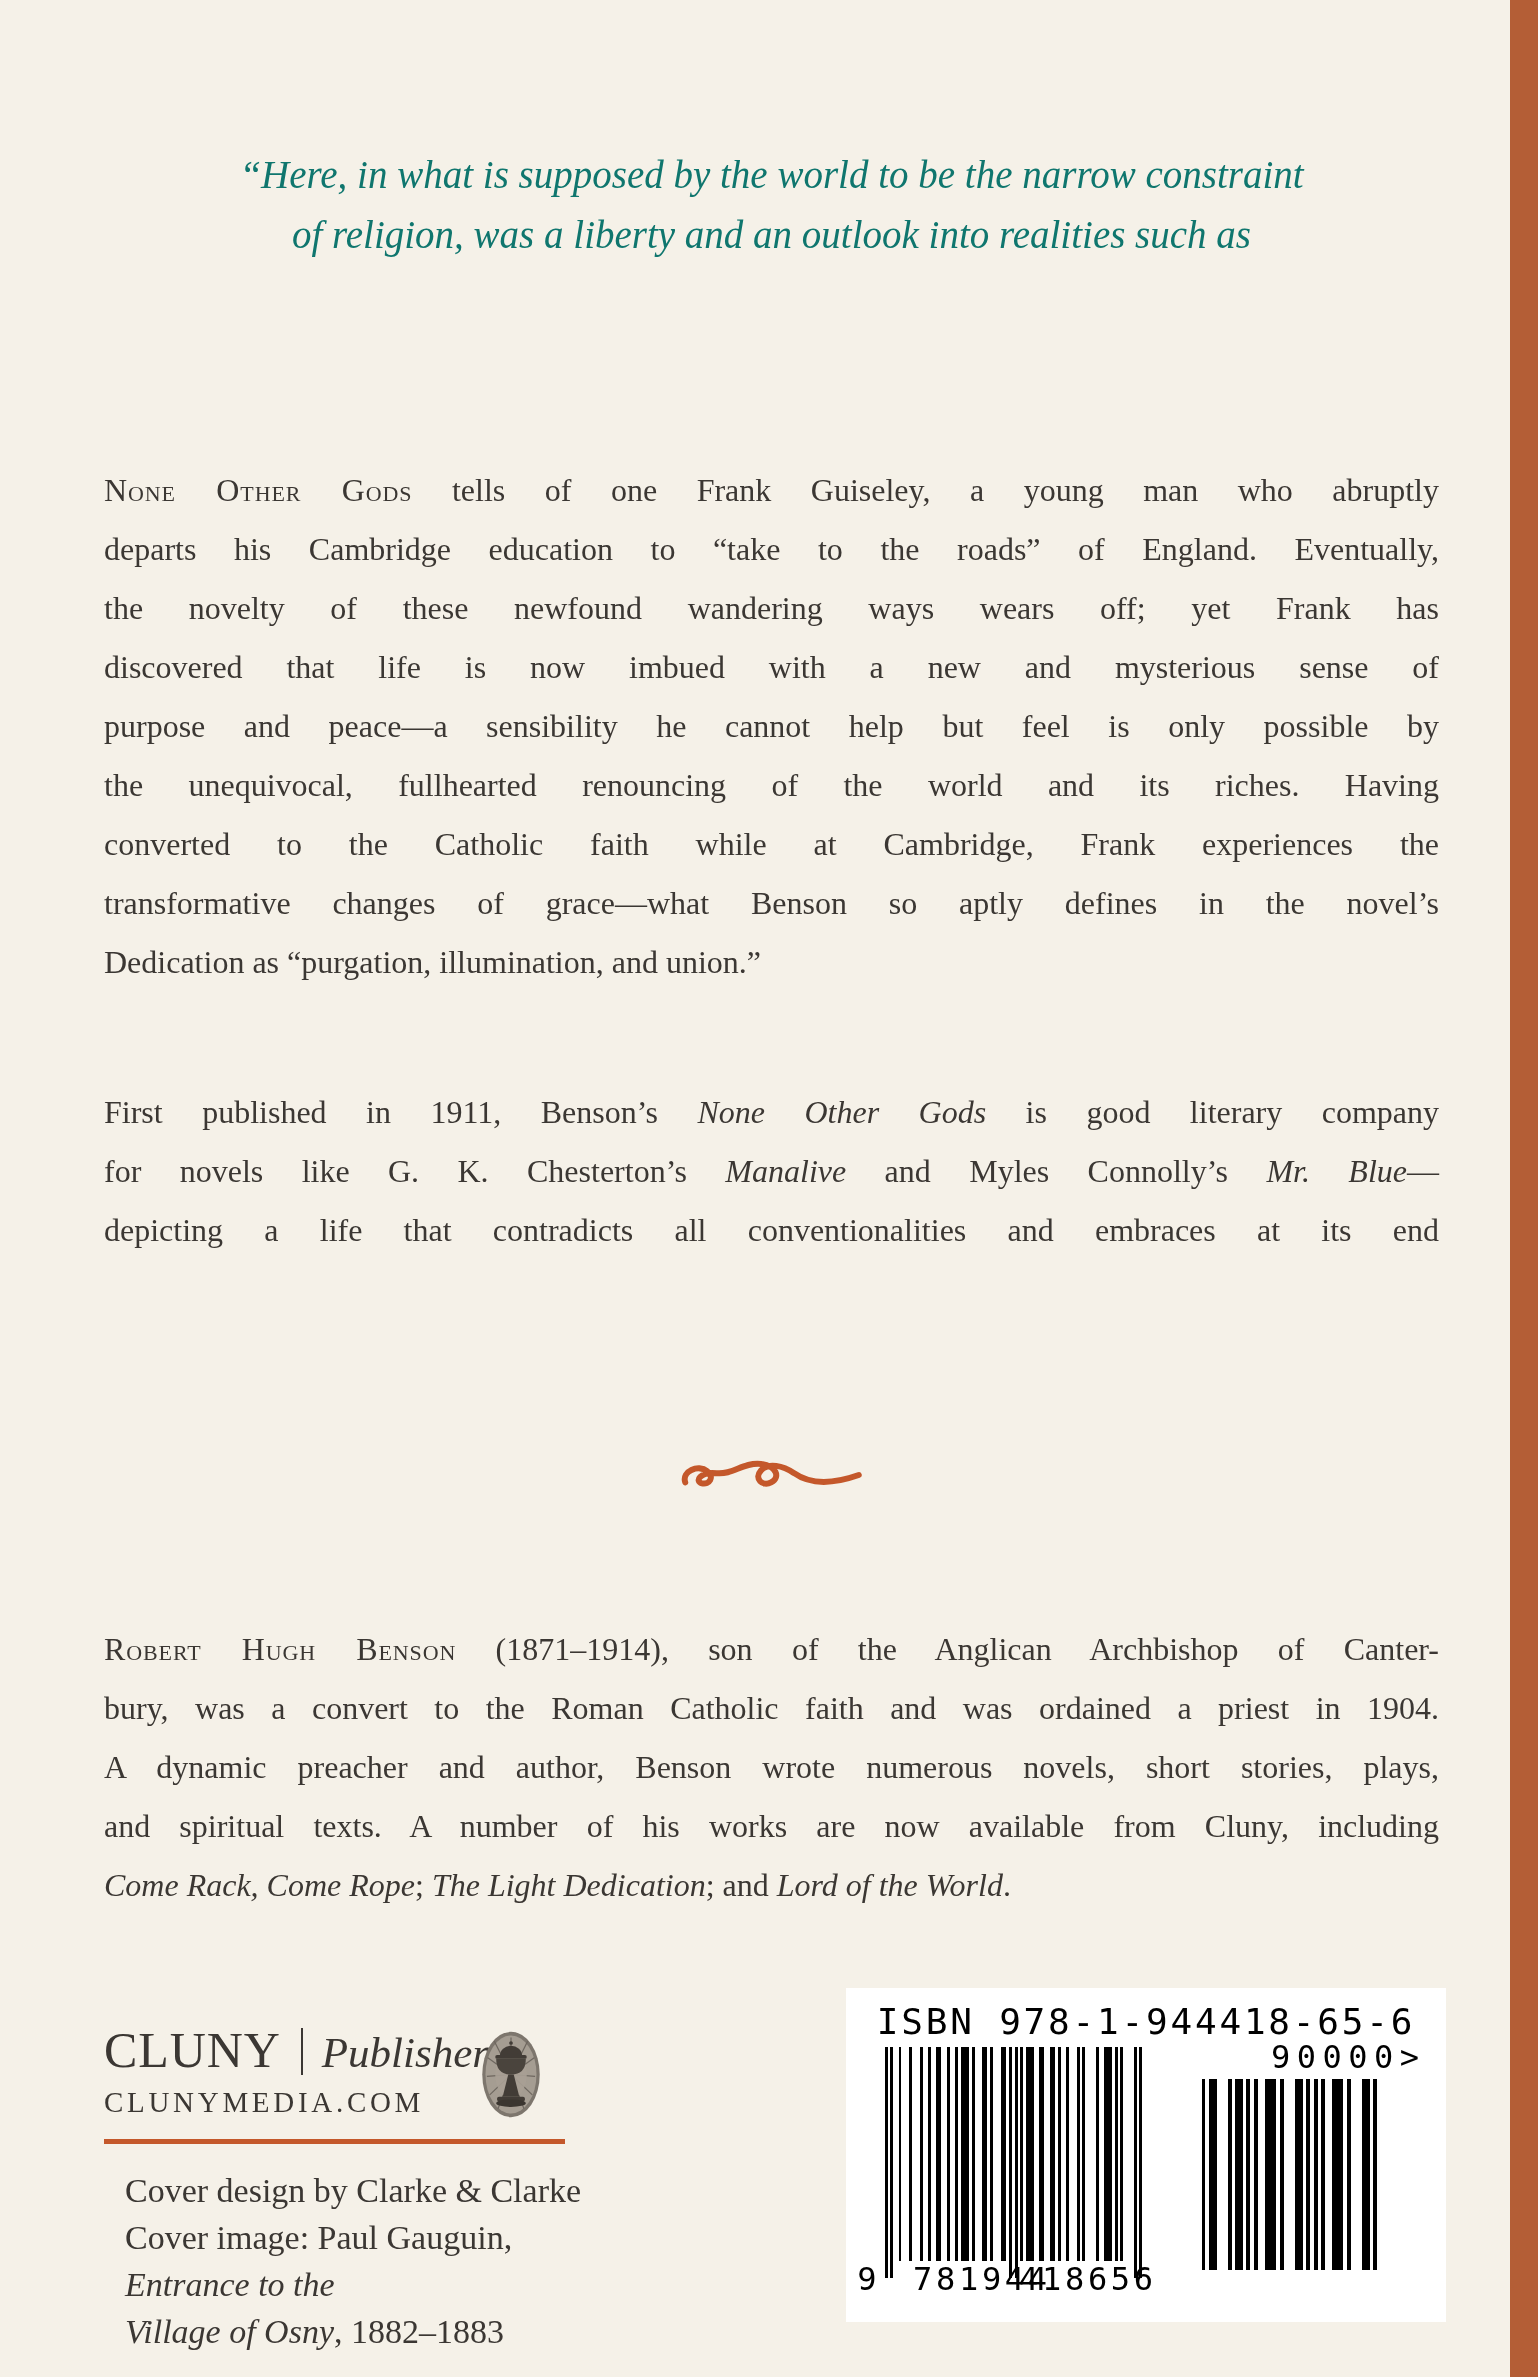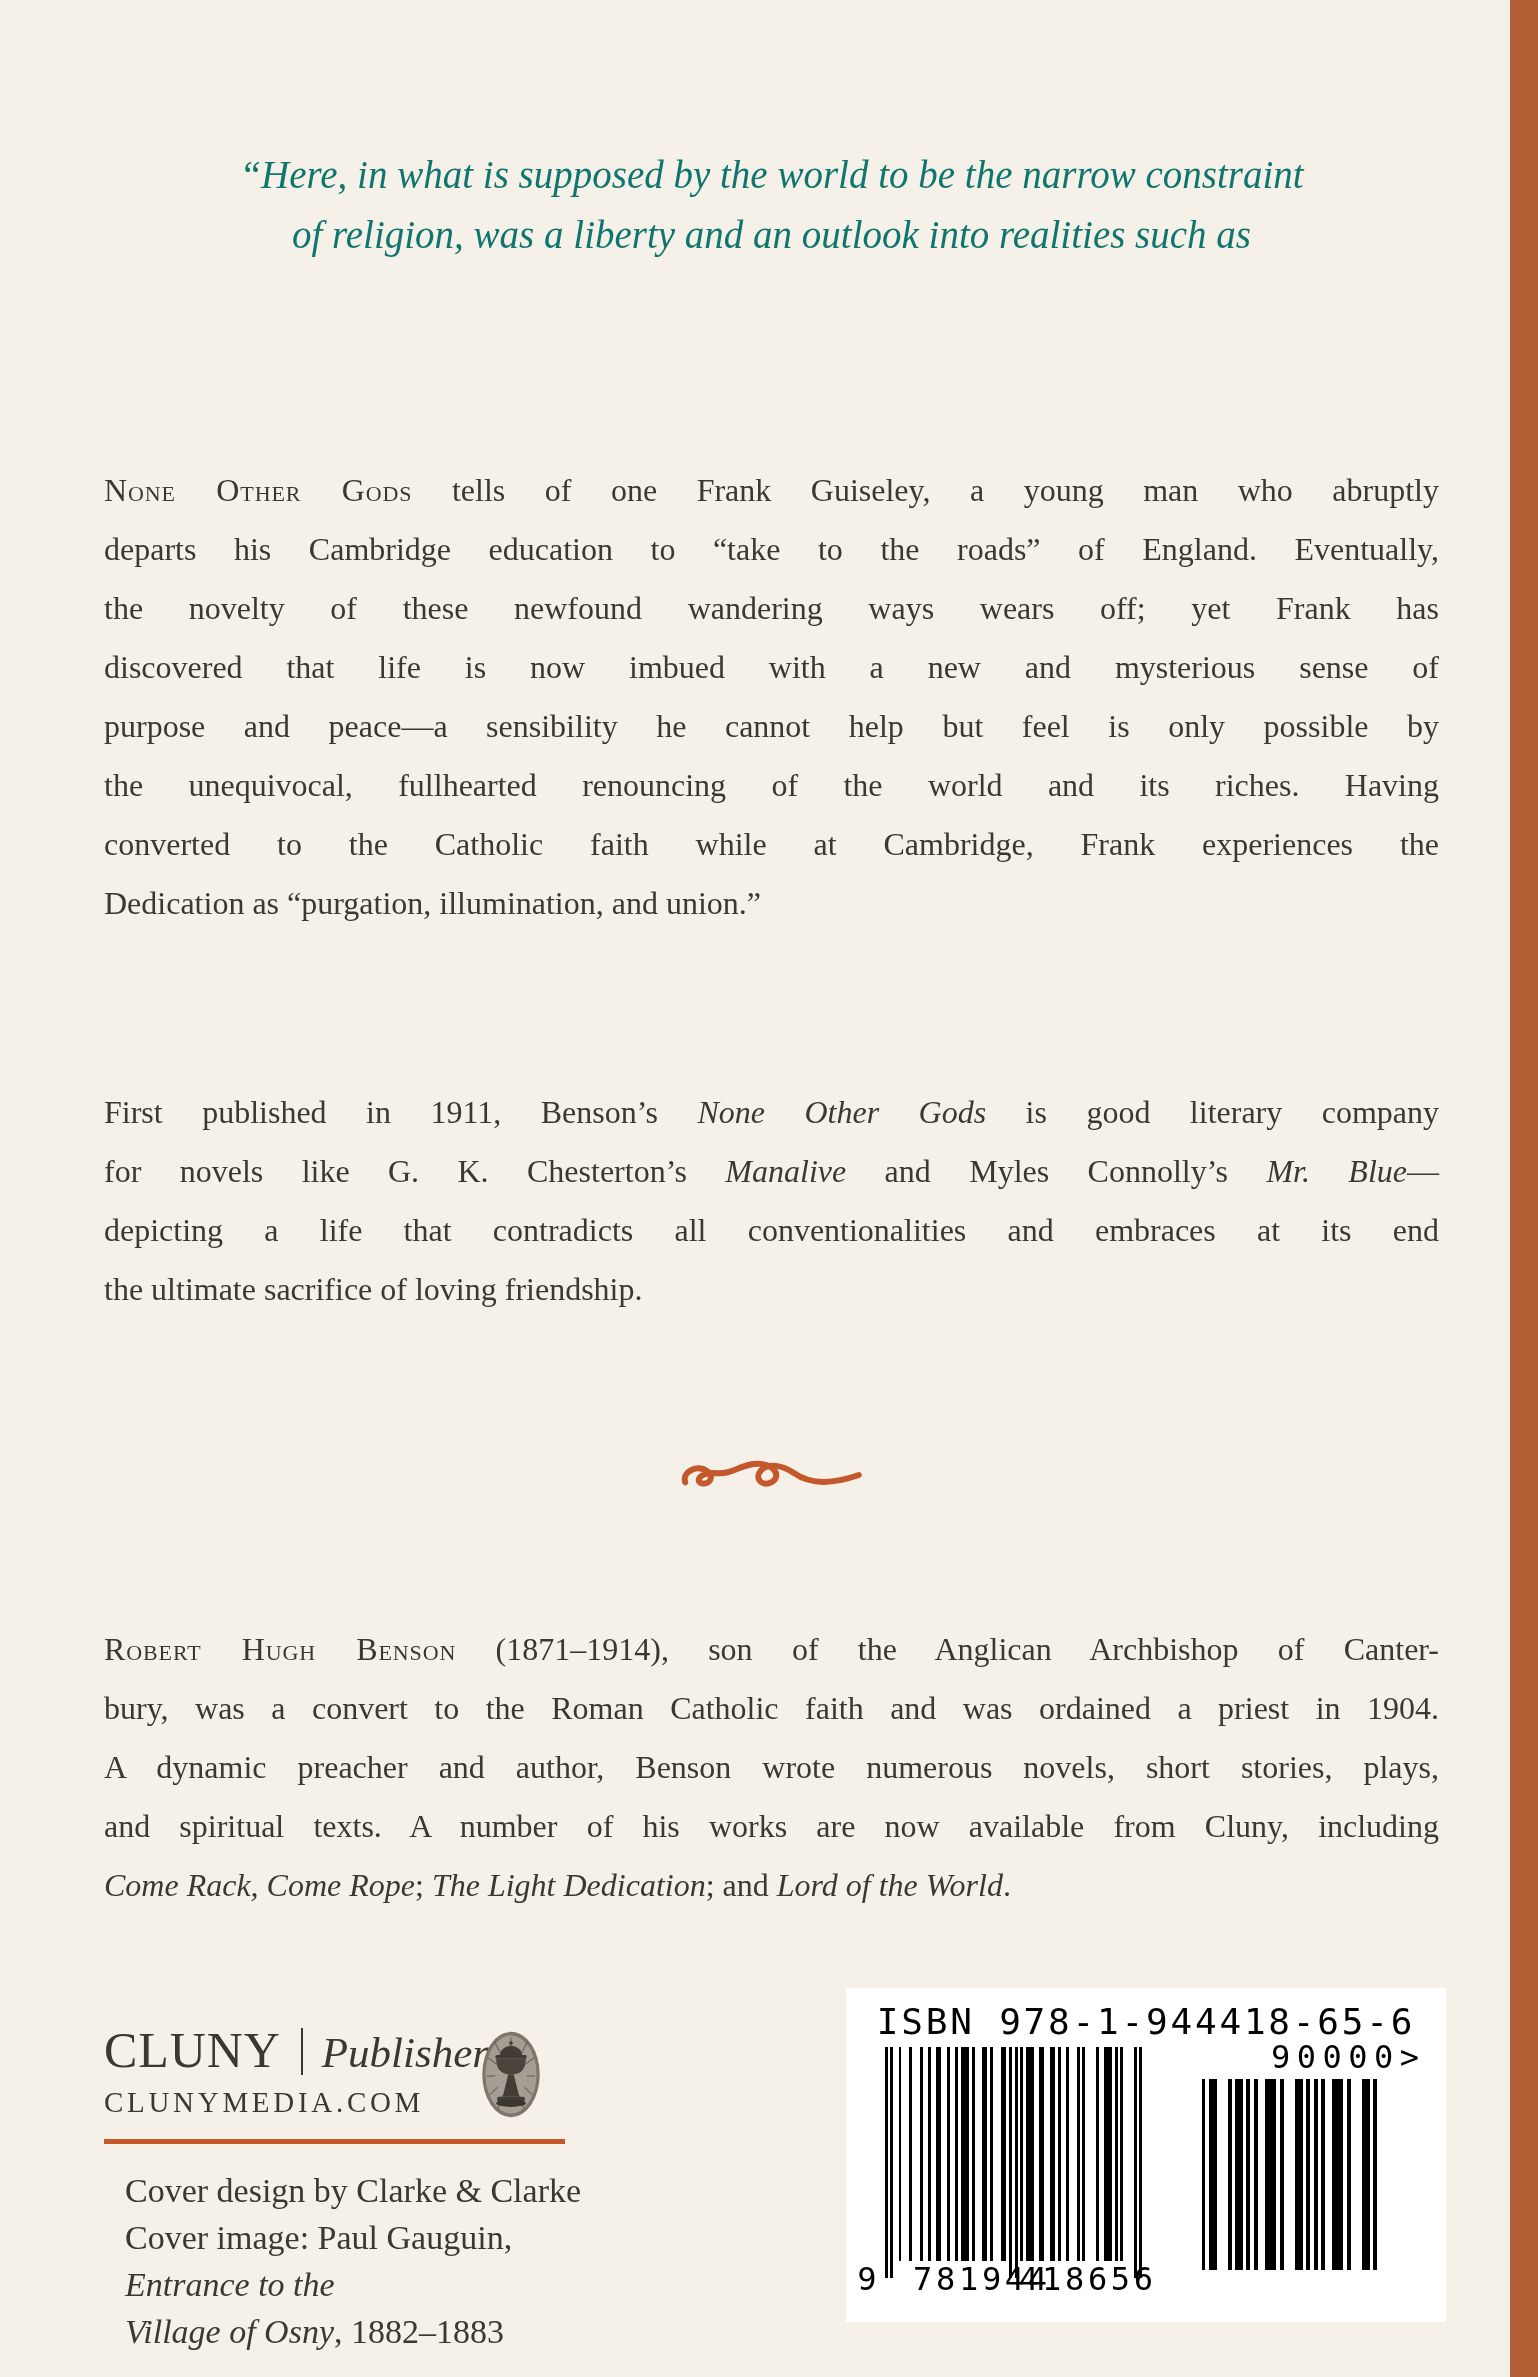--- a/index.html
+++ b/index.html
@@ -75,28 +75,28 @@
     </div>
 
   <div class="body-block synopsis">
       <div class="jline"><span class="sc">None Other Gods</span> tells of one Frank Guiseley, a young man who abruptly</div>
       <div class="jline">departs his Cambridge education to “take to the roads” of England. Eventually,</div>
       <div class="jline">the novelty of these newfound wandering ways wears off; yet Frank has</div>
       <div class="jline">discovered that life is now imbued with a new and mysterious sense of</div>
       <div class="jline">purpose and peace—a sensibility he cannot help but feel is only possible by</div>
       <div class="jline">the unequivocal, fullhearted renouncing of the world and its riches. Having</div>
       <div class="jline">converted to the Catholic faith while at Cambridge, Frank experiences the</div>
+      <div class="jline">transformative changes of grace—what Benson so aptly defines in the novel’s</div>
       <div class="jline last">Dedication as “purgation, illumination, and union.”</div>
     </div>
 
   <div class="body-block literary">
       <div class="jline">First published in 1911, Benson’s <i>None Other Gods</i> is good literary company</div>
       <div class="jline">for novels like G. K. Chesterton’s <i>Manalive</i> and Myles Connolly’s <i>Mr. Blue</i>—</div>
       <div class="jline">depicting a life that contradicts all conventionalities and embraces at its end</div>
-      <div class="jline last">the ultimate sacrifice of loving friendship.</div>
     </div>
 
   <svg class="flourish" viewBox="0 0 200 52" aria-hidden="true">
     <path d="M 6 34
              C 2 22, 20 14, 30 22
              C 38 28, 32 37, 24 35
              C 16 33, 22 22, 40 24
              C 58 26, 68 12, 88 14
              C 104 16, 110 28, 99 34
              C 90 39, 80 30, 88 21

